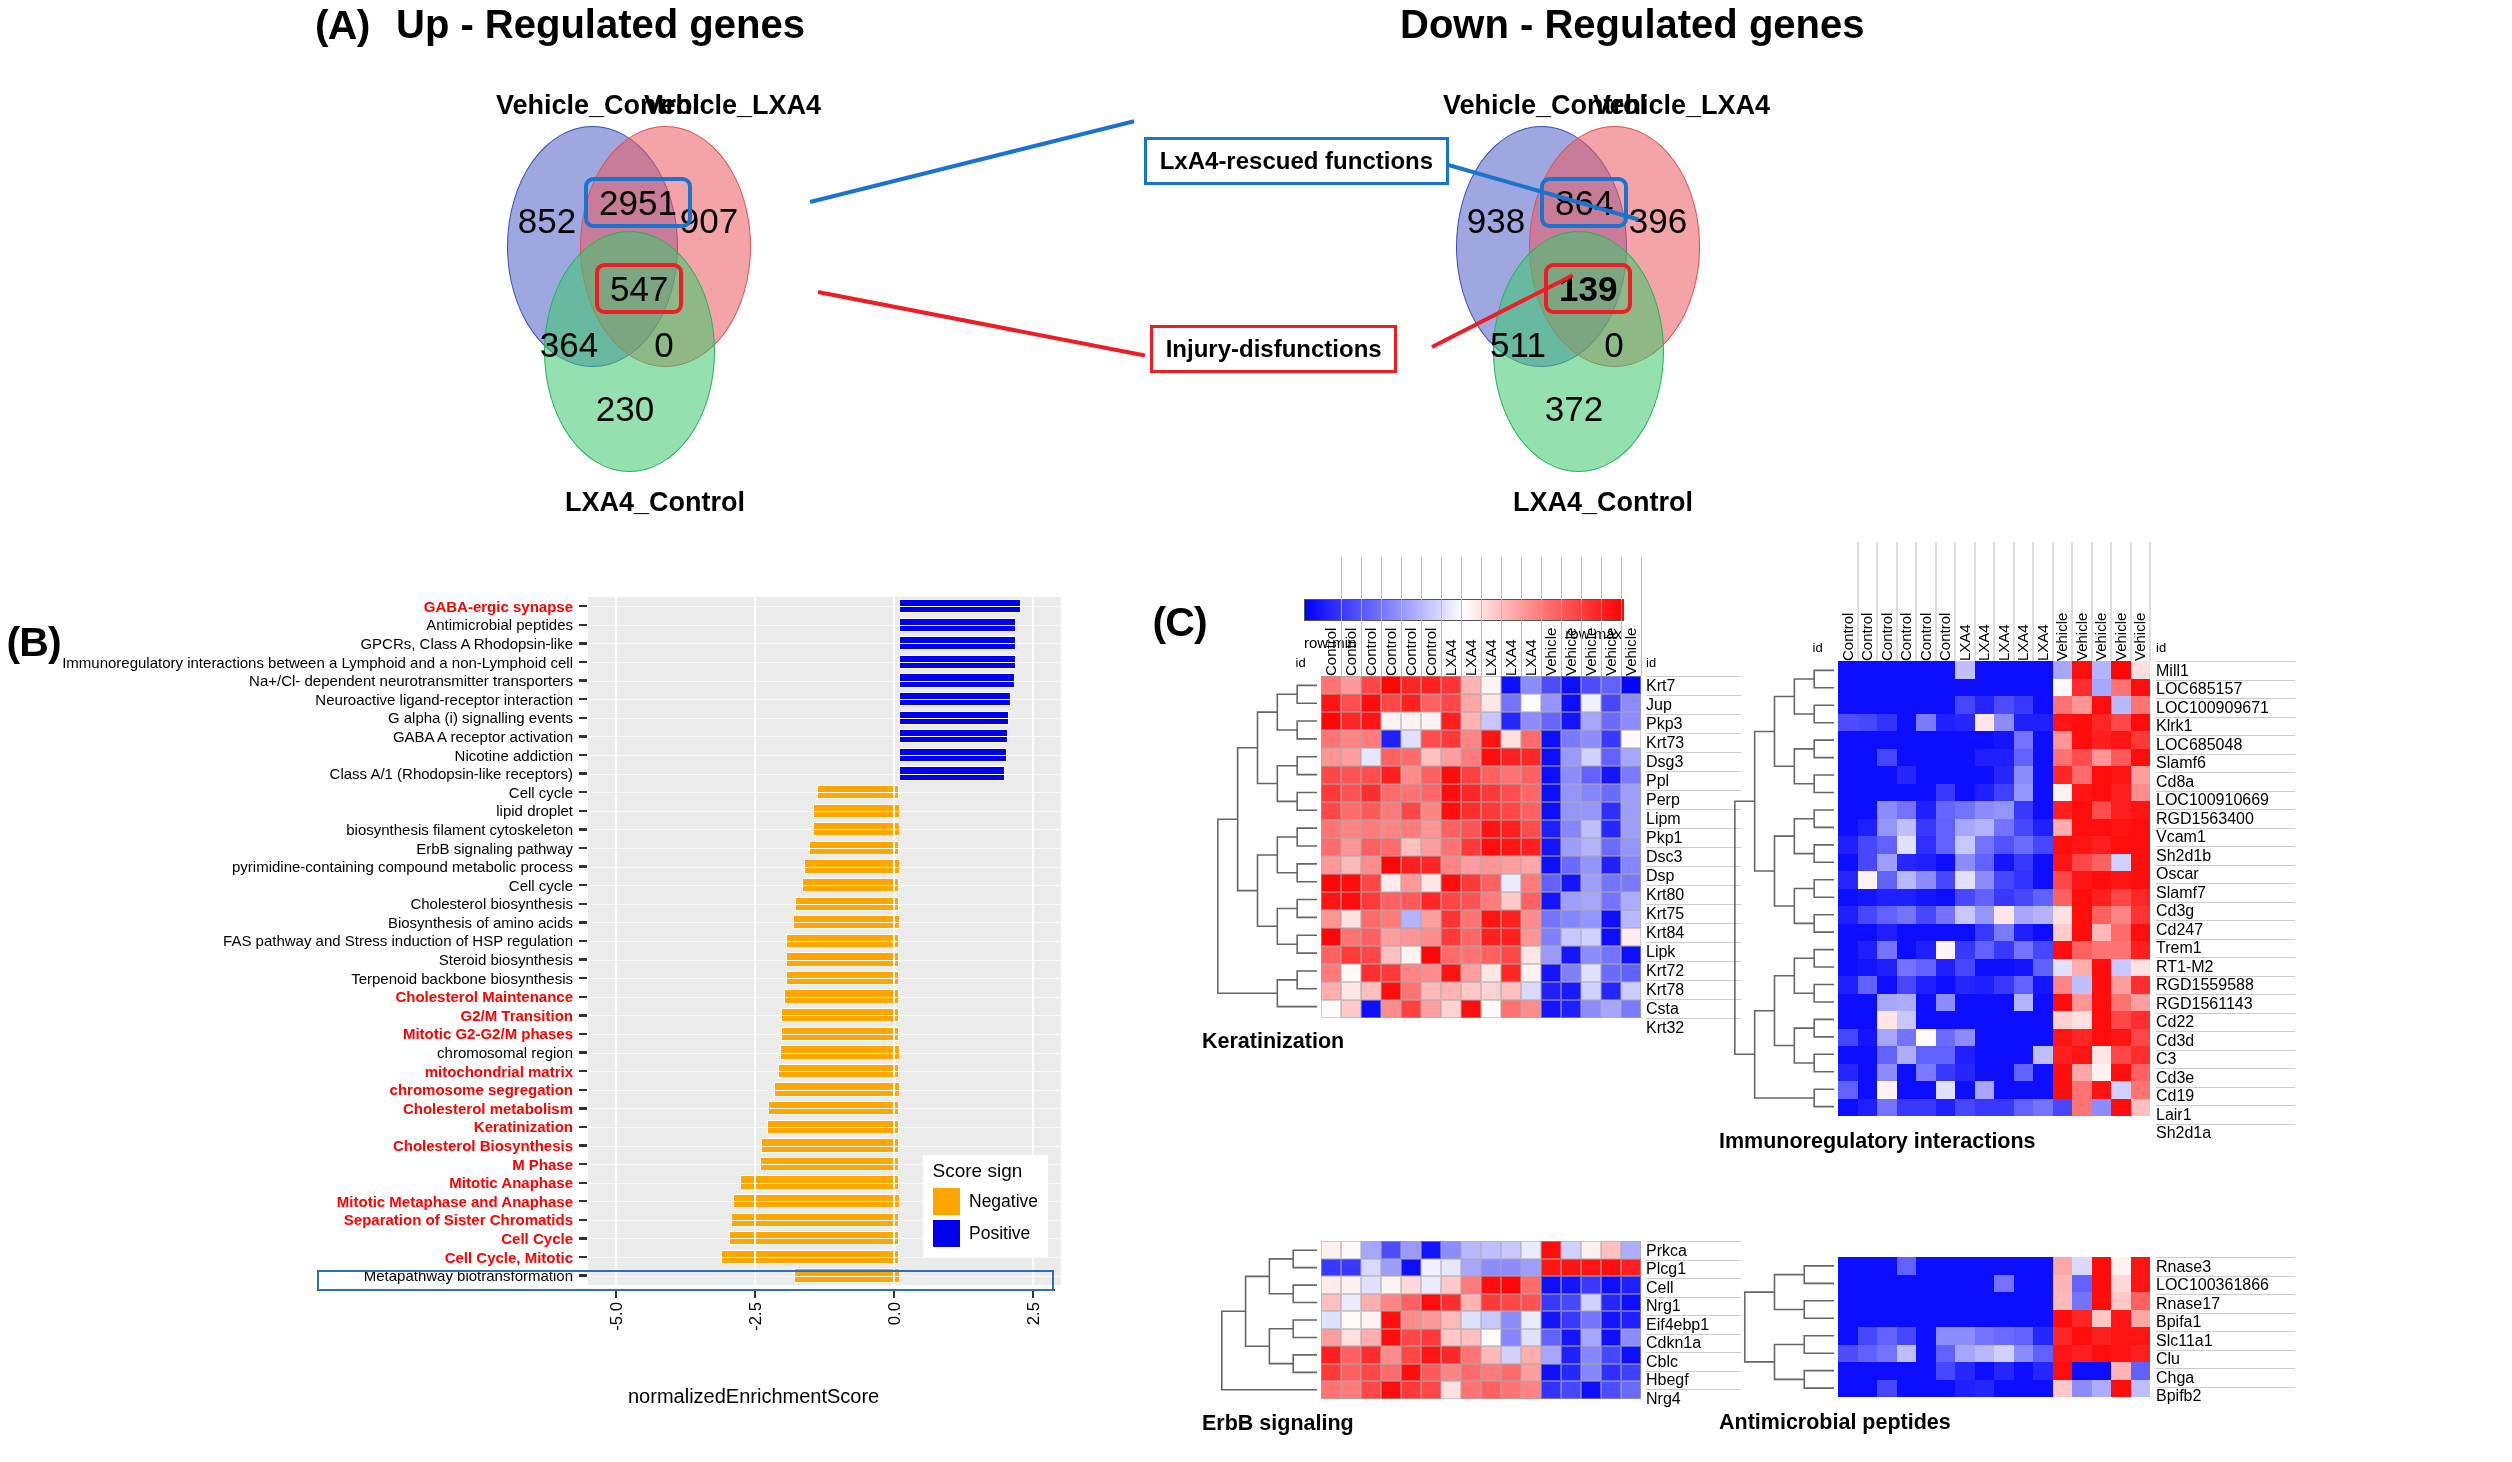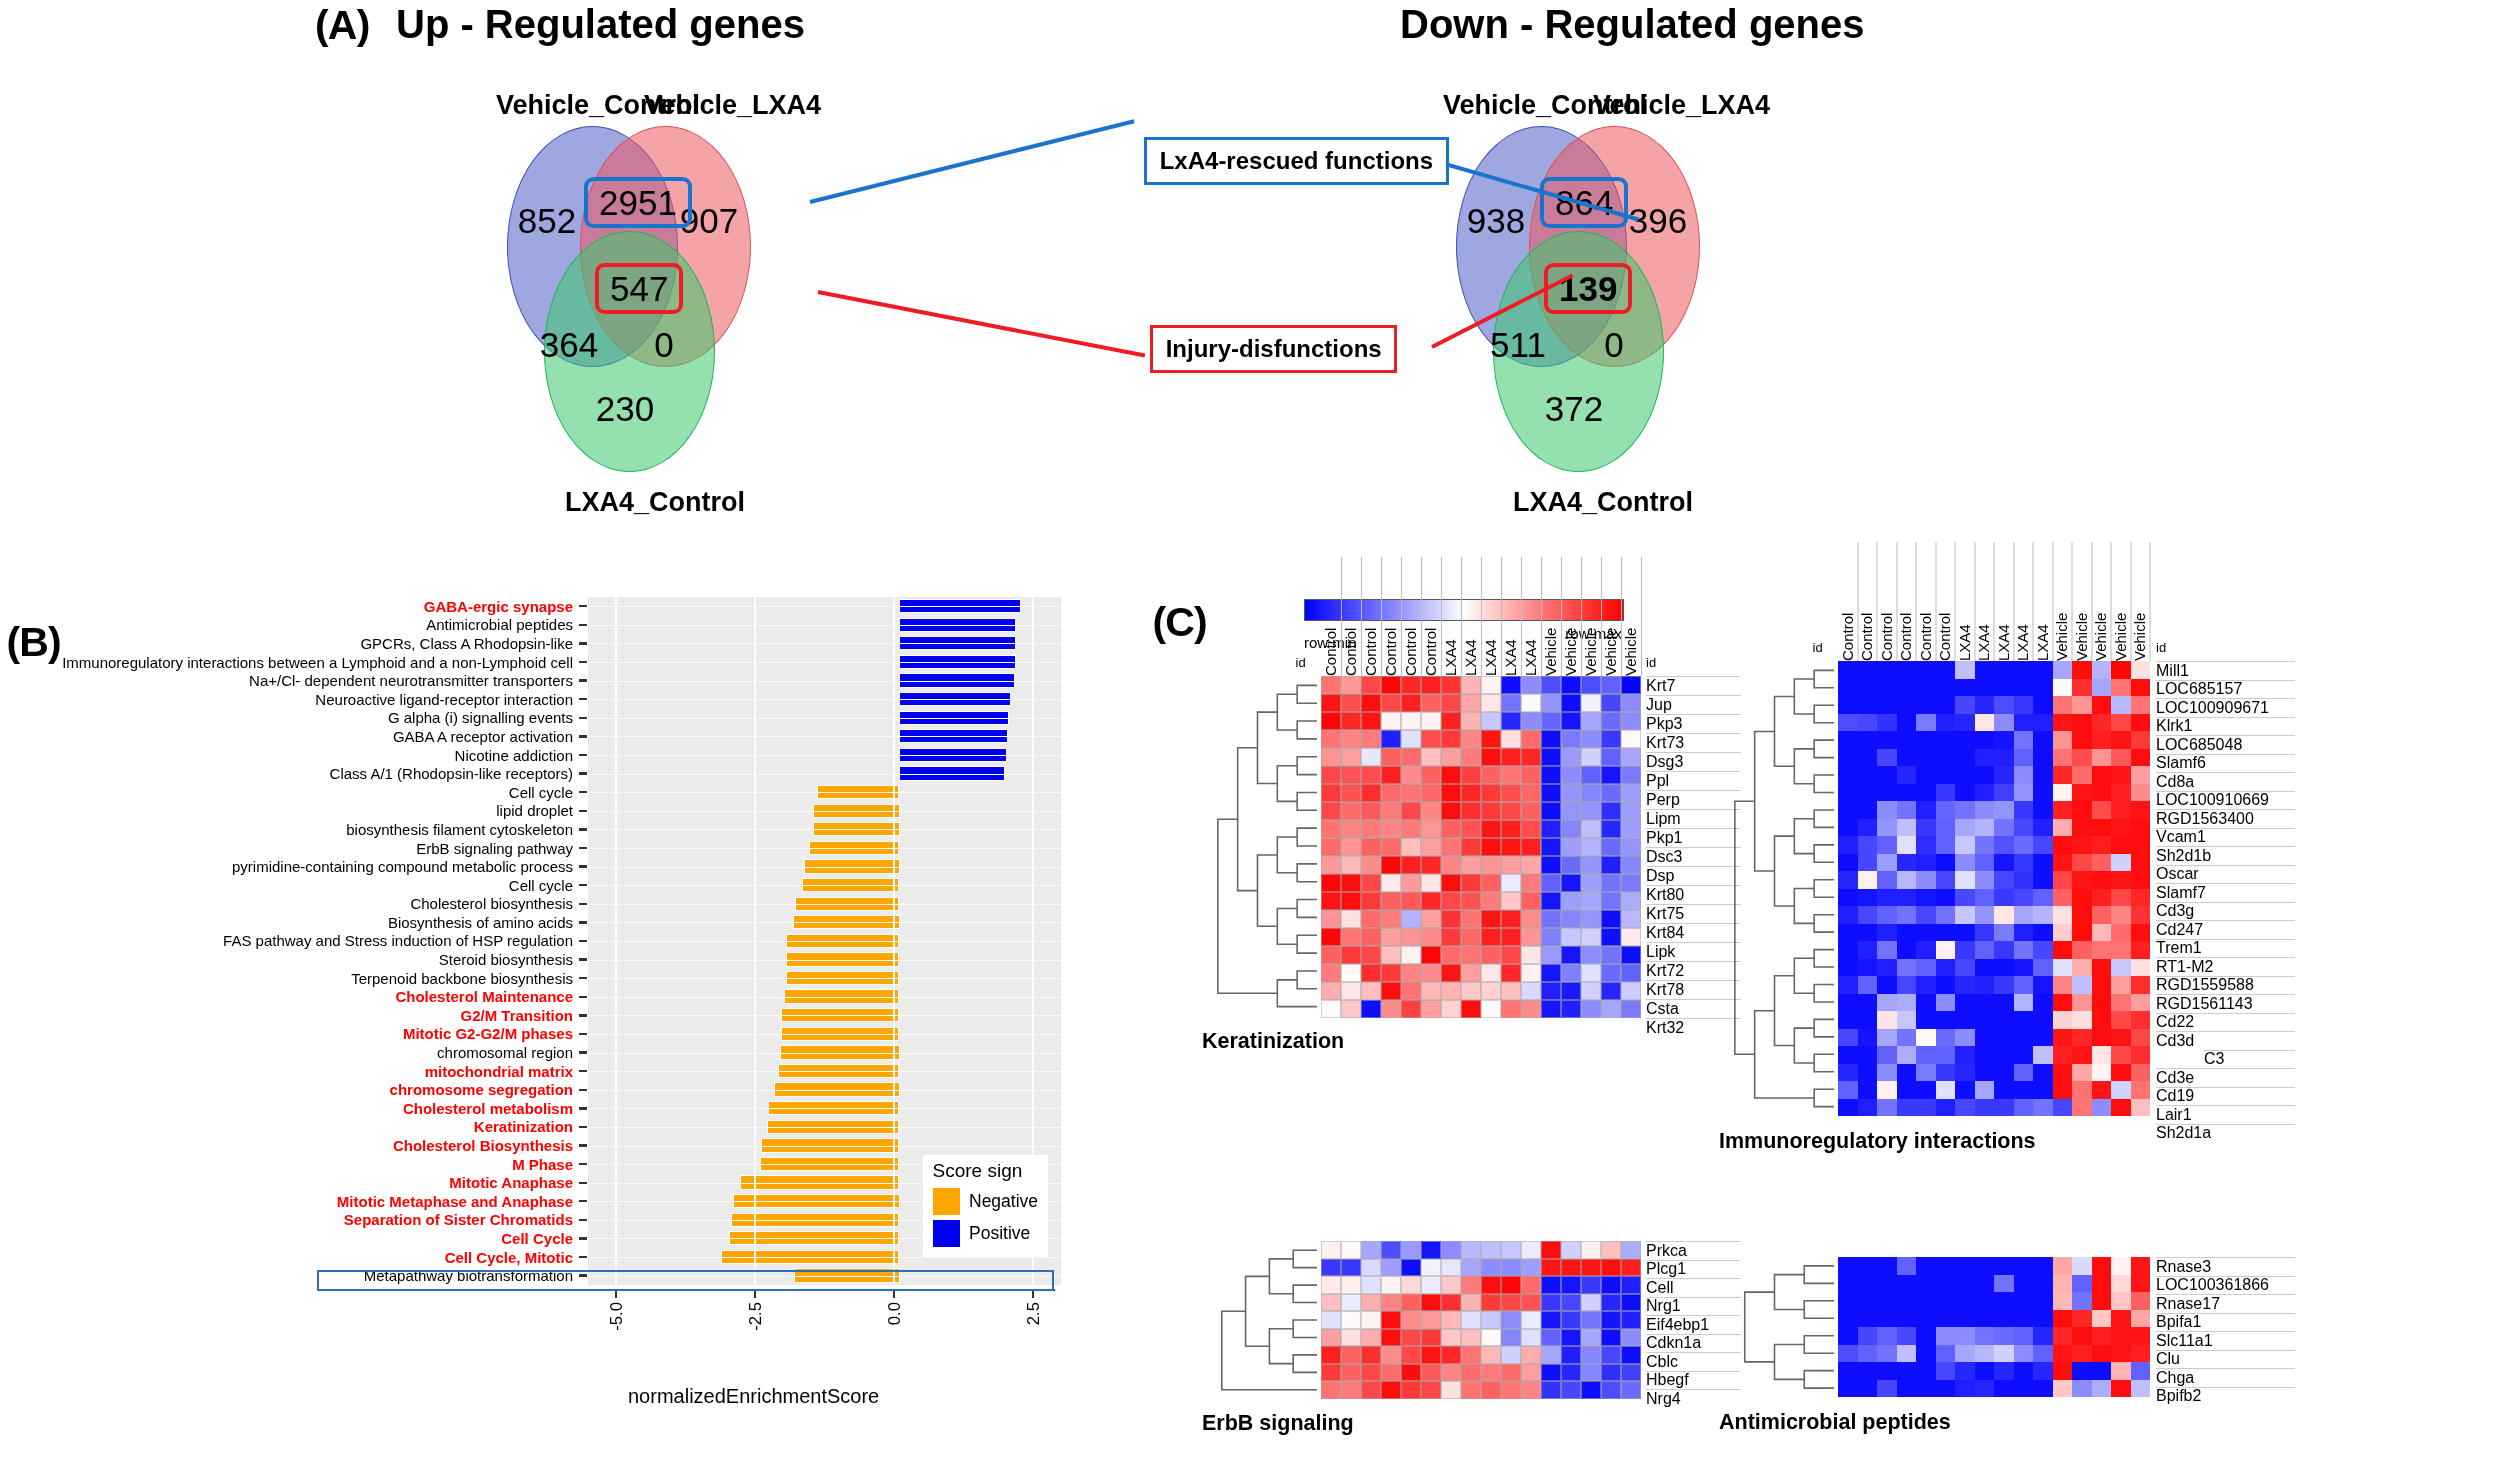--- a/index.html
+++ b/index.html
@@ -1453,21 +1453,21 @@
           <div class="rl" style="height: 17.5px;">Oscar</div>
           <div class="rl" style="height: 17.5px;">Slamf7</div>
           <div class="rl" style="height: 17.5px;">Cd3g</div>
           <div class="rl" style="height: 17.5px;">Cd247</div>
           <div class="rl" style="height: 17.5px;">Trem1</div>
           <div class="rl" style="height: 17.5px;">RT1-M2</div>
           <div class="rl" style="height: 17.5px;">RGD1559588</div>
           <div class="rl" style="height: 17.5px;">RGD1561143</div>
           <div class="rl" style="height: 17.5px;">Cd22</div>
           <div class="rl" style="height: 17.5px;">Cd3d</div>
-          <div class="rl" style="height: 17.5px; margin-left: 48px;">C3</div>
+          <div class="rl" style="height: 17.5px;">C3</div>
           <div class="rl" style="height: 17.5px;">Cd3e</div>
           <div class="rl" style="height: 17.5px;">Cd19</div>
           <div class="rl" style="height: 17.5px;">Lair1</div>
           <div class="rl" style="height: 17.5px;">Sh2d1a</div>
         </div>
         <div class="hm-title" style="left: -119px; top: 468px;">Immunoregulatory interactions</div>
       </div>
       <div class="hm" style="left: 692px; top: 676px;">
         <svg width="119" height="140" style="position: absolute; left: -123px; top: 0px;" viewBox="0 0 150 176">
           <path d="M150,11 L112.5,11 L112.5,33 L150,33" stroke="#666" fill="none" stroke-width="2"></path>

